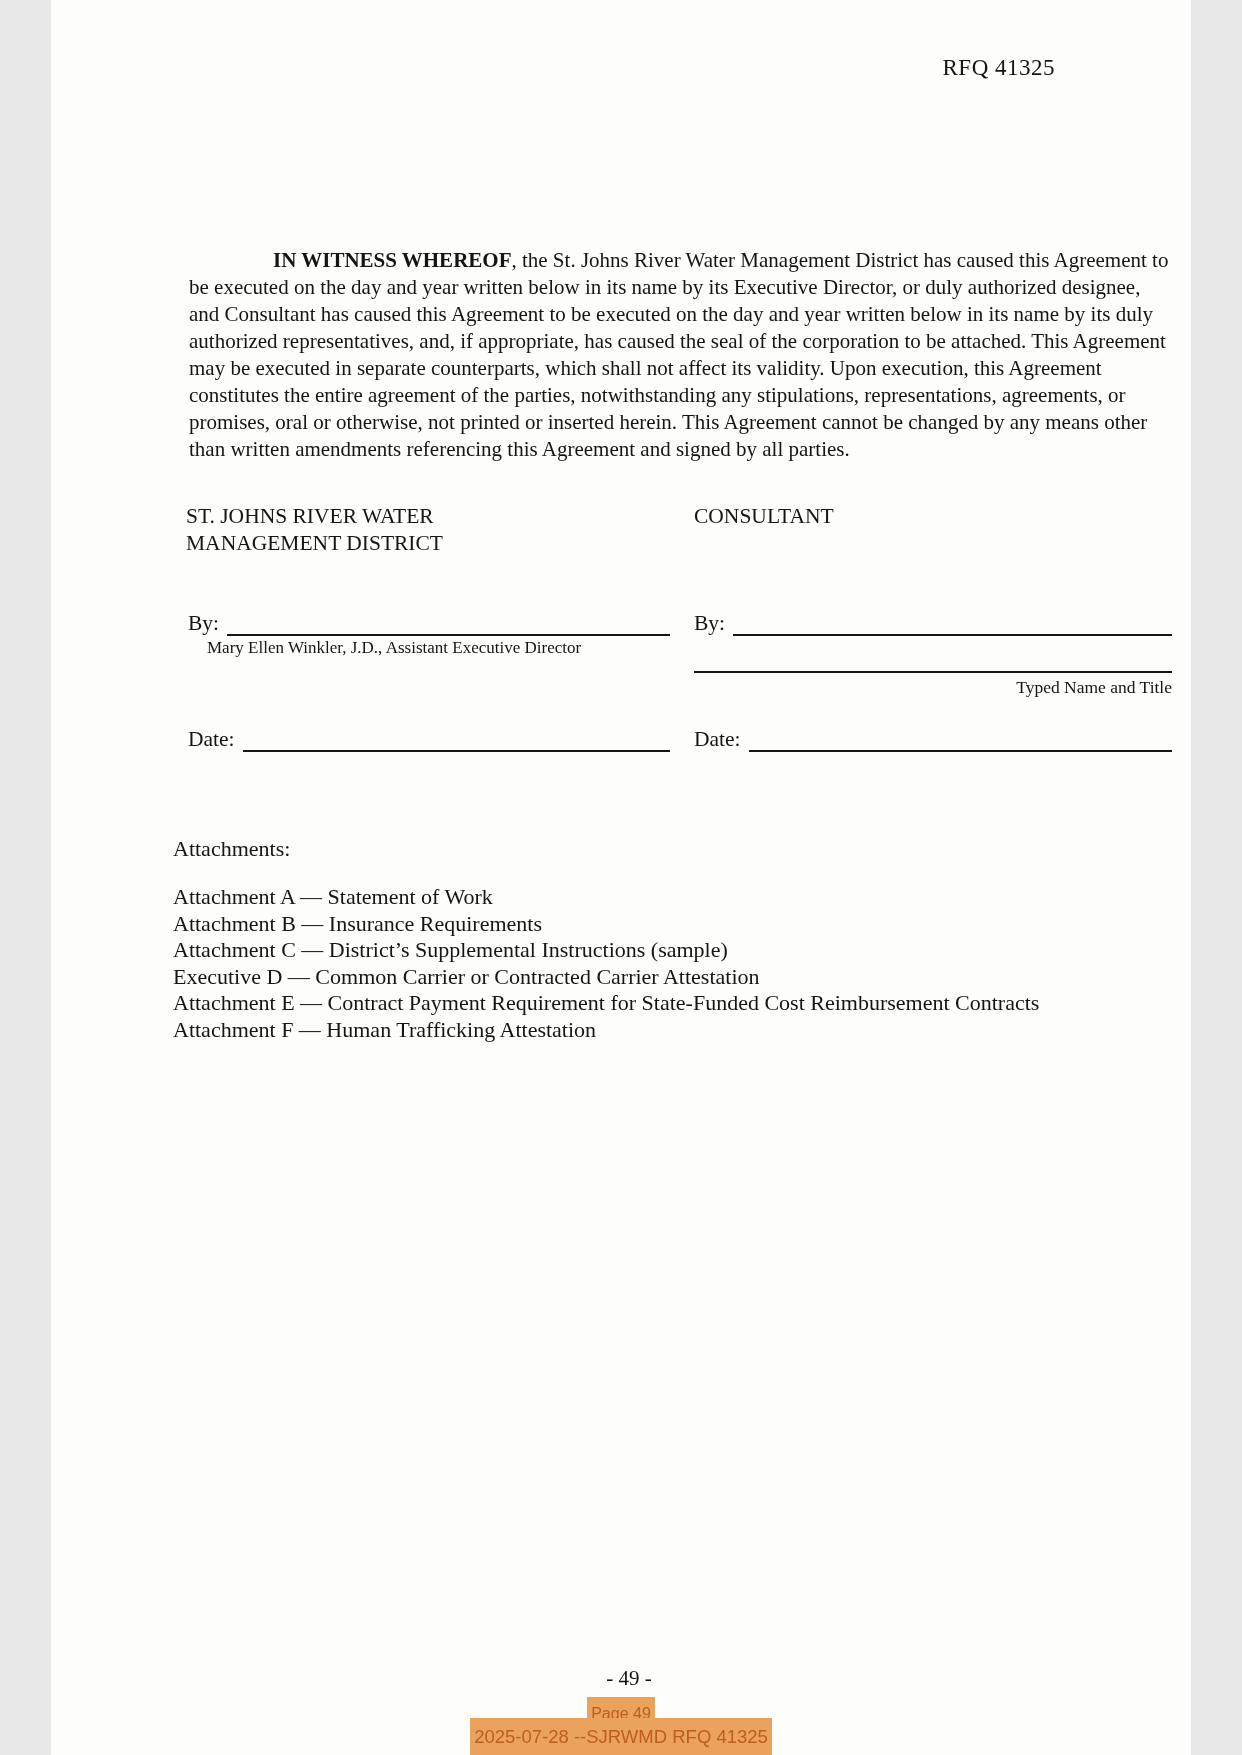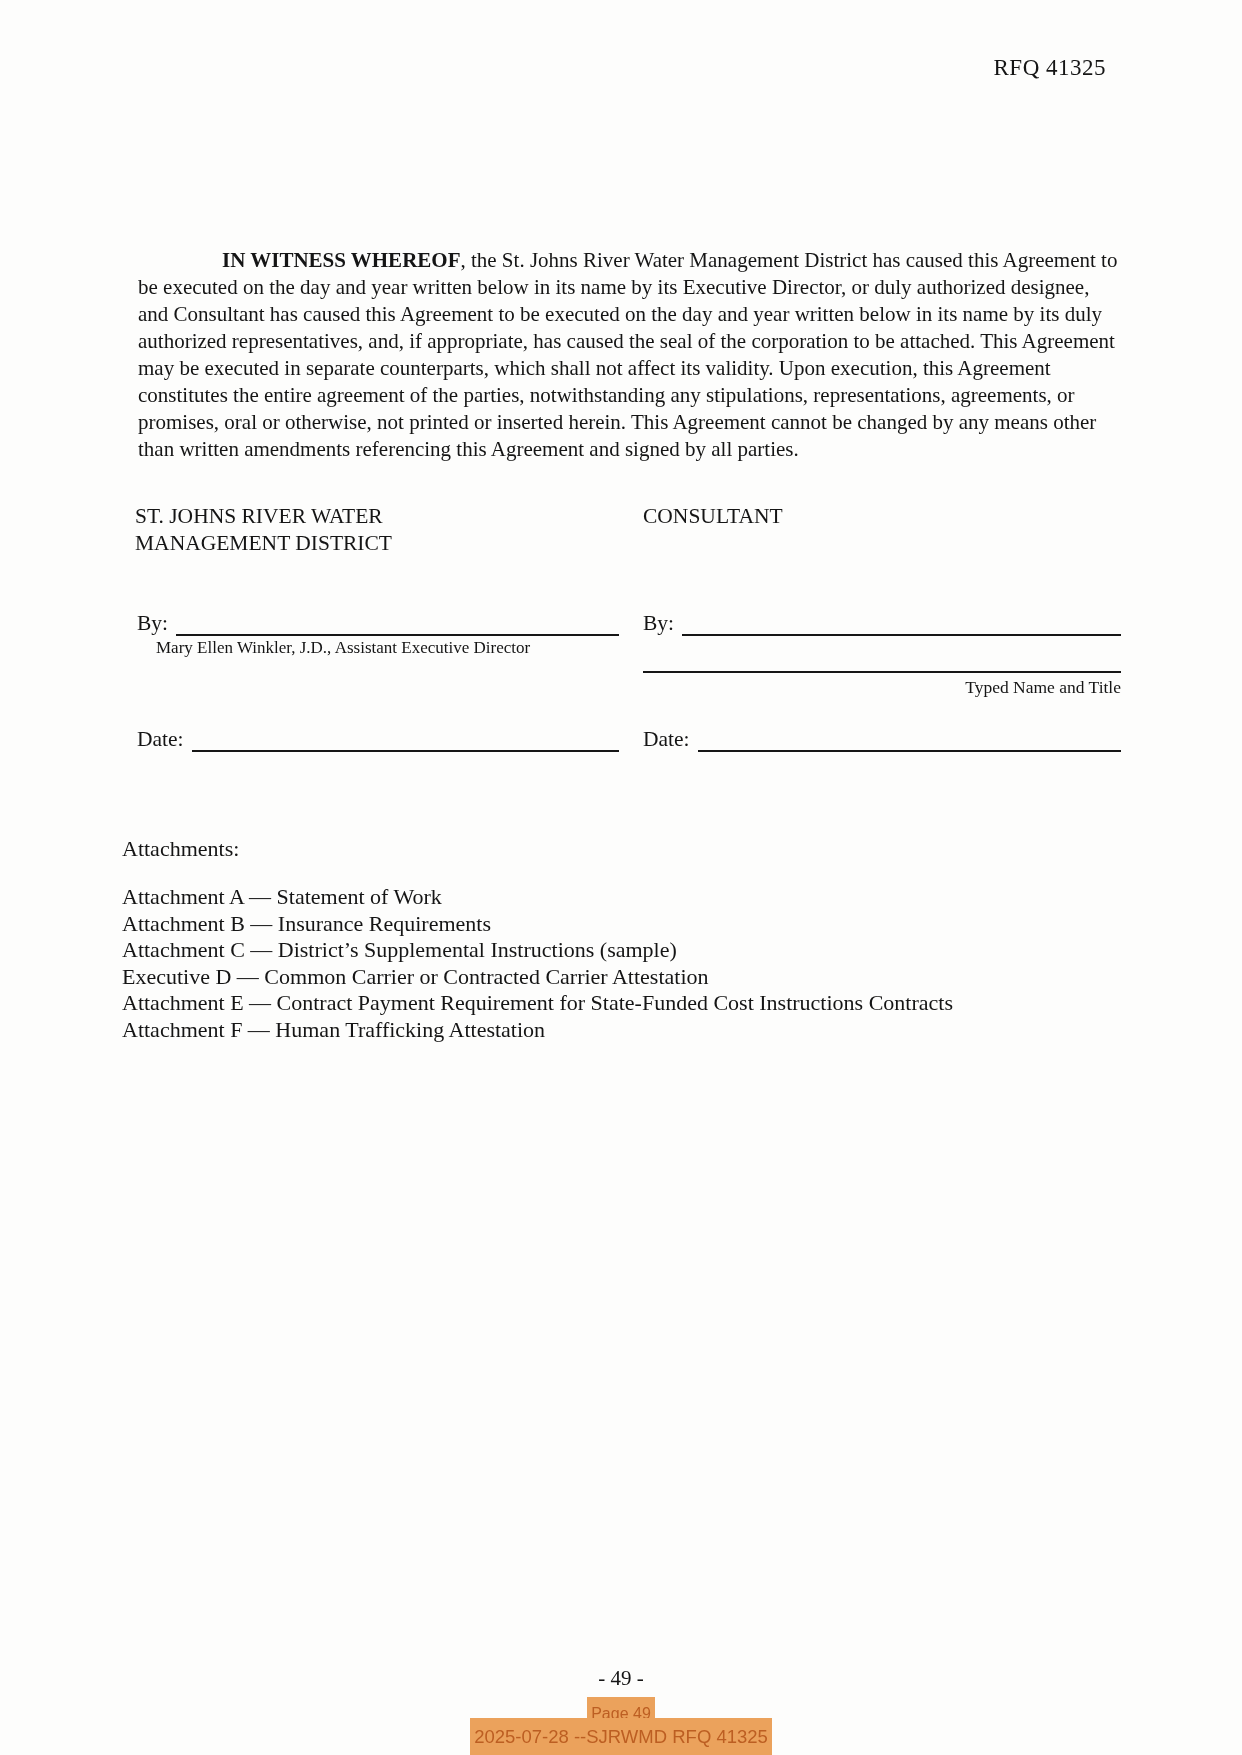--- a/index.html
+++ b/index.html
@@ -1,18 +1,18 @@
 <!DOCTYPE html>
 <html><head>
 <meta charset="utf-8">
 <style>
   html,body{margin:0;padding:0;background:#e8e8e8;}
   .page{
     position:relative;
-    width:1242px;height:1755px;
+    width:1140px;height:1755px;
     margin:0 auto;
     background:#fdfdfc;
     font-family:"Liberation Serif","DejaVu Serif",serif;
     color:#151515;
     overflow:hidden;
   }
   .hdr-right{
     position:absolute;top:55px;right:136px;
     font-size:23px;letter-spacing:.5px;
   }
@@ -45,21 +45,21 @@
   }
   .caption-typed{
     position:absolute;left:643px;top:677px;width:478px;
     font-size:17.5px;text-align:right;
   }
   .attachments{position:absolute;left:122px;top:836px;font-size:22px;}
   .attachments .att-heading{margin-bottom:22px;}
   .attachments .att-item{line-height:26.5px;}
   .pagenum{
     position:absolute;left:0;top:1666px;width:100%;
-    text-align:center;font-size:21px;
+    text-align:center;font-size:21px;padding-left:8px;
   }
   .stamp{
     position:absolute;left:0;width:100%;text-align:center;
     font-family:"Liberation Sans","DejaVu Sans",sans-serif;
     color:var(--stamp-fg,#bc5e22);
   }
   .stamp span{background:var(--stamp-bg,#eba25c);padding:8px 4px;}
   .stamp-1{top:1705px;font-size:16px;}
   .stamp-2{top:1726px;font-size:18.5px;}
 </style>
@@ -102,21 +102,21 @@
     <span class="lbl">Date:</span>
     <span class="line"></span>
   </div>
 
   <div class="attachments">
     <div class="att-heading">Attachments:</div>
     <div class="att-item">Attachment A — Statement of Work</div>
     <div class="att-item">Attachment B — Insurance Requirements</div>
     <div class="att-item">Attachment C — District’s Supplemental Instructions (sample)</div>
     <div class="att-item">Executive D — Common Carrier or Contracted Carrier Attestation</div>
-    <div class="att-item">Attachment E — Contract Payment Requirement for State-Funded Cost Instructions Contracts</div>
+    <div class="att-item">Attachment E — Contract Payment Requirement for State-Funded Cost Reimbursement Contracts</div>
     <div class="att-item">Attachment F — Human Trafficking Attestation</div>
   </div>
 
   <div class="pagenum">- 49 -</div>
 
   <div class="stamp stamp-1"><span>Page 49</span></div>
   <div class="stamp stamp-2"><span>2025-07-28 --SJRWMD RFQ 41325</span></div>
 
 </div>
 

